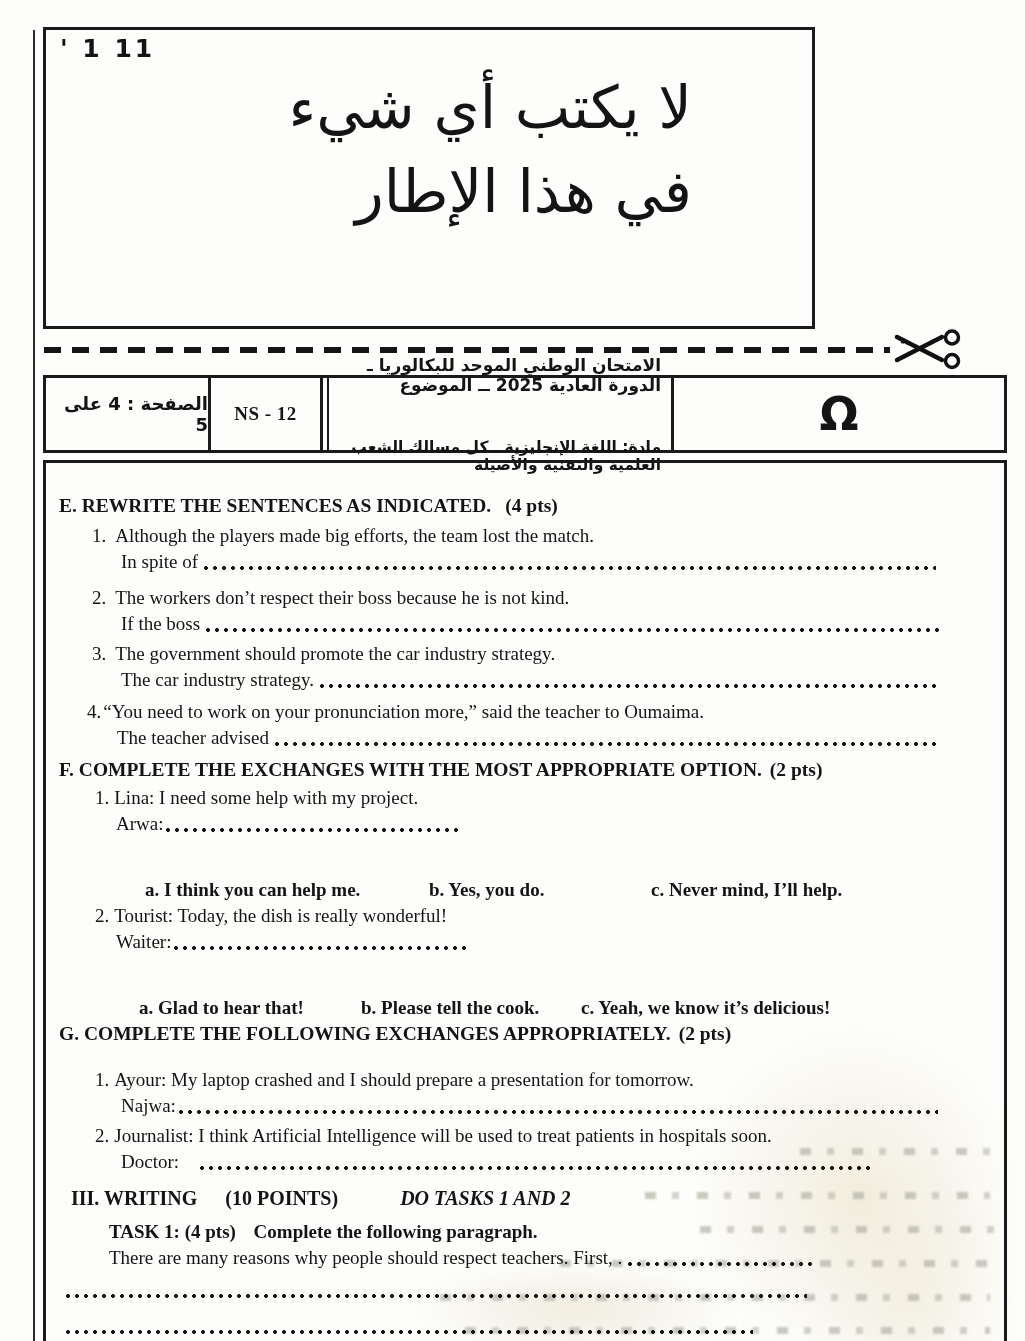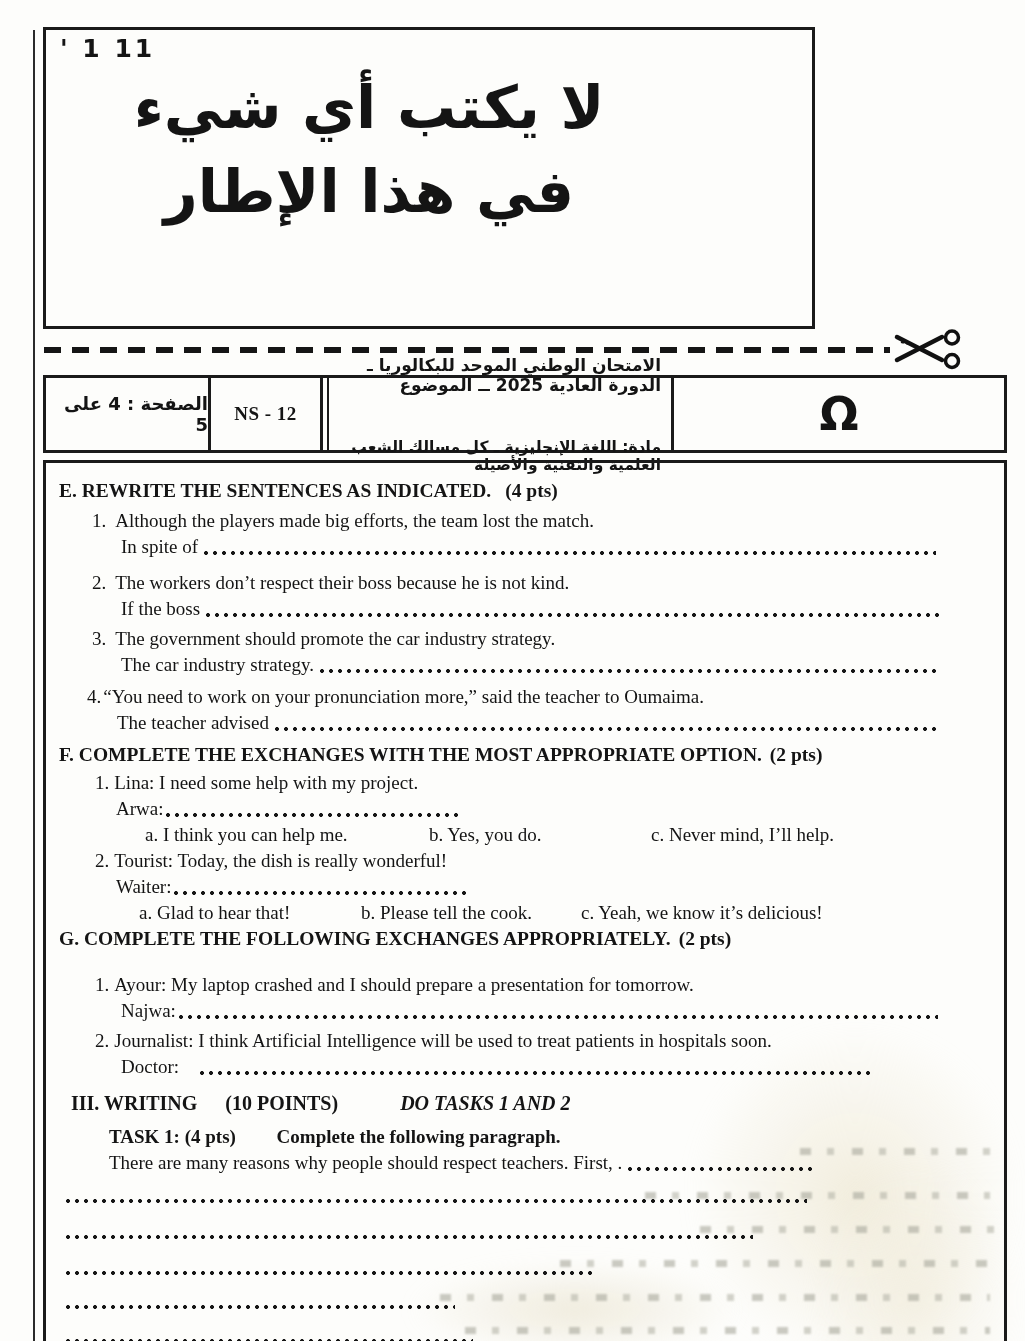--- a/index.html
+++ b/index.html
@@ -32,22 +32,22 @@
   .g5 { left: 440px; top: 1294px; width: 550px; }
   .g6 { left: 465px; top: 1327px; width: 525px; }
 
   .edge-line { position: absolute; left: 33px; top: 30px; bottom: 0; width: 2px; background: #2b2b2b; z-index: 3; }
 
   
   .no-write-box { position: absolute; left: 43px; top: 27px; width: 772px; height: 302px;
                   border: 3px solid #1a1a1a; z-index: 4; }
   .pen-marks { position: absolute; left: 14px; top: 4px; font-family: "DejaVu Sans", sans-serif;
                font-weight: bold; font-size: 25px; letter-spacing: 3px; }
-  .no-write-text { position: absolute; top: 36px; left: 0; right: 120px; text-align: center;
-                   direction: rtl; font-family: "DejaVu Sans", sans-serif; font-weight: bold;
+  .no-write-text { position: absolute; top: 36px; left: 0; right: 120px; text-align: right;
+                   direction: rtl; font-family: "DejaVu Sans", sans-serif; font-weight: normal;
                    font-size: 59px; line-height: 1.42; }
 
   
   .cut-dashes { position: absolute; left: 44px; top: 347px; width: 846px; height: 6px; z-index: 4;
                 background: repeating-linear-gradient(90deg, #151515 0 17px, transparent 17px 28px); }
   .scissors { position: absolute; left: 893px; top: 329px; z-index: 4; }
 
   
   .header-table { position: absolute; left: 43px; top: 375px; width: 964px; height: 78px;
                   border: 3px solid #1a1a1a; display: flex; z-index: 4; background: transparent; }
@@ -61,49 +61,49 @@
                 padding: 4px 10px 4px 8px; gap: 40px; }
   .cell-title::before { content: ""; position: absolute; left: 4px; top: 0; bottom: 0; width: 2px;
                         background: #1a1a1a; }
   .title-l1 { font-size: 17px; }
   .title-l2 { font-size: 15.5px; margin-top: 3px; }
   .cell-omega { flex: 1; font-family: "DejaVu Sans", sans-serif; font-size: 46px; font-weight: 600; }
 
   
   .content-box { position: absolute; left: 43px; top: 460px; width: 964px; height: 881px;
                  border: 3px solid #1a1a1a; border-bottom: none; z-index: 4;
-                 padding: 15px 18px 0 13px; font-size: 19px; line-height: 26px; background: transparent; }
+                 padding: 30px 18px 0 13px; font-size: 19px; line-height: 26px; background: transparent; }
 
   .sec-head { font-weight: bold; font-size: 19.5px; }
   .sec-head .pts { margin-left: 14px; }
   .num { margin-right: 9px; }
 
   .e-item { margin-left: 33px; }
   .stem-row { display: flex; }
   .e-stem { margin-left: 62px; }
   .stem { white-space: nowrap; margin-right: 5px; }
 
   .leader { flex: 1; align-self: flex-end; height: 26px;
             background-image: radial-gradient(circle at 3px 19px, #161616 1.8px, transparent 2.2px);
             background-size: 9px 26px; background-repeat: repeat-x; }
   .leader-fixed { flex: none; }
 
   .f-item { margin-left: 36px; }
   .resp-row { display: flex; margin-left: 57px; }
-  .options-row { display: flex; margin-left: 86px; font-weight: normal; }
+  .options-row { display: flex; margin-left: 86px; font-weight: bold; margin-top: 40px; }
 
   .g-item { margin-left: 36px; }
   .resp-row-g { display: flex; margin-left: 62px; }
 
   .writing-head { display: flex; margin-left: 12px; font-weight: bold; font-size: 20px; }
   .writing-head .pts { margin-left: 28px; }
   .writing-head .directive { margin-left: 62px; font-style: italic; }
 
   .task-head { margin-left: 50px; font-weight: bold; }
-  .task-head .instr { margin-left: 36px; text-align: center; }
+  .task-head .instr { margin-left: 13px; text-align: center; }
   .para-row { display: flex; margin-left: 50px; }
 
   .write-line { height: 18px; margin-left: 6px;
                 background-image: radial-gradient(circle at 3px 9px, #161616 1.8px, transparent 2.2px);
                 background-size: 9px 18px; background-repeat: repeat-x; }
 </style>
 </head>
 <body>
 
 <div class="page">

